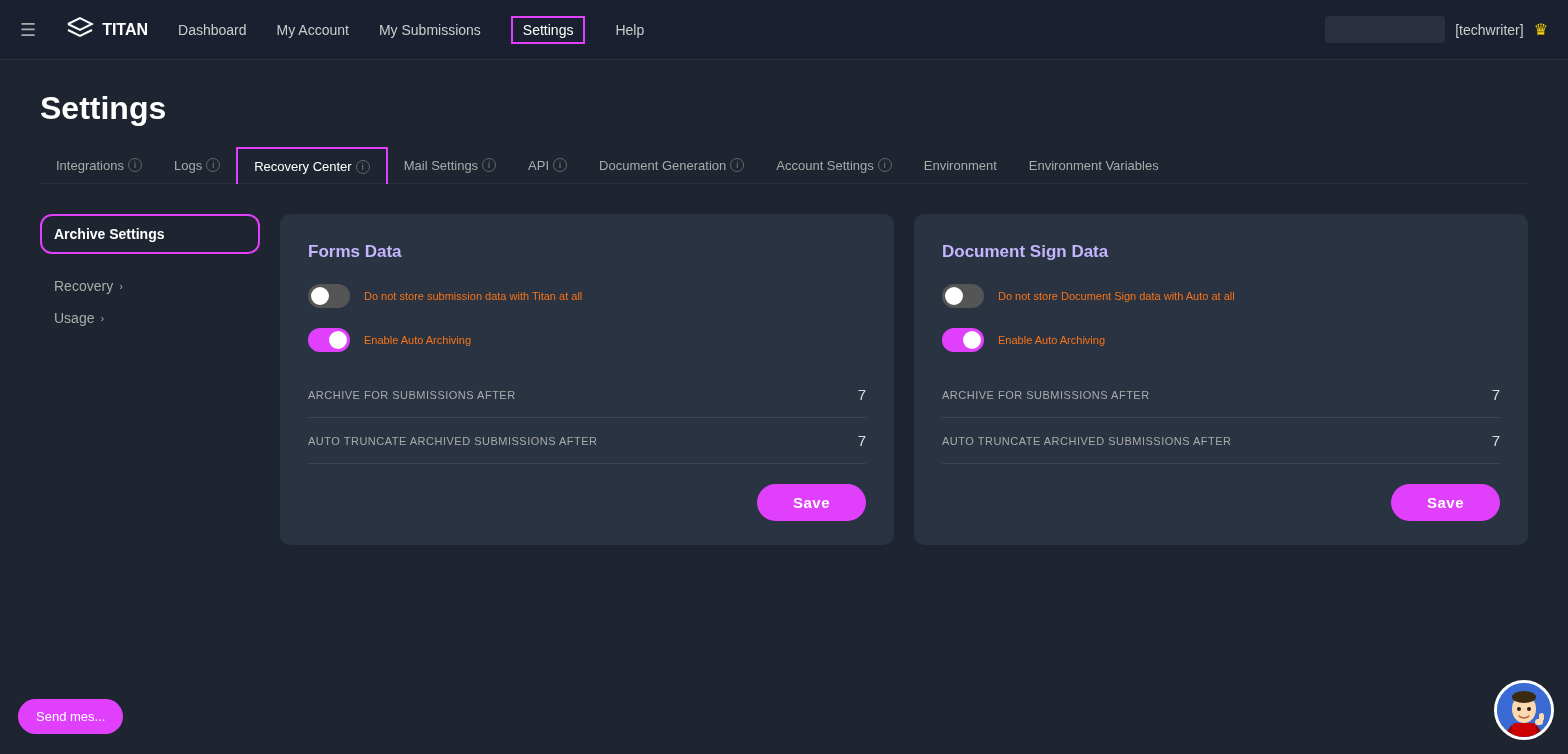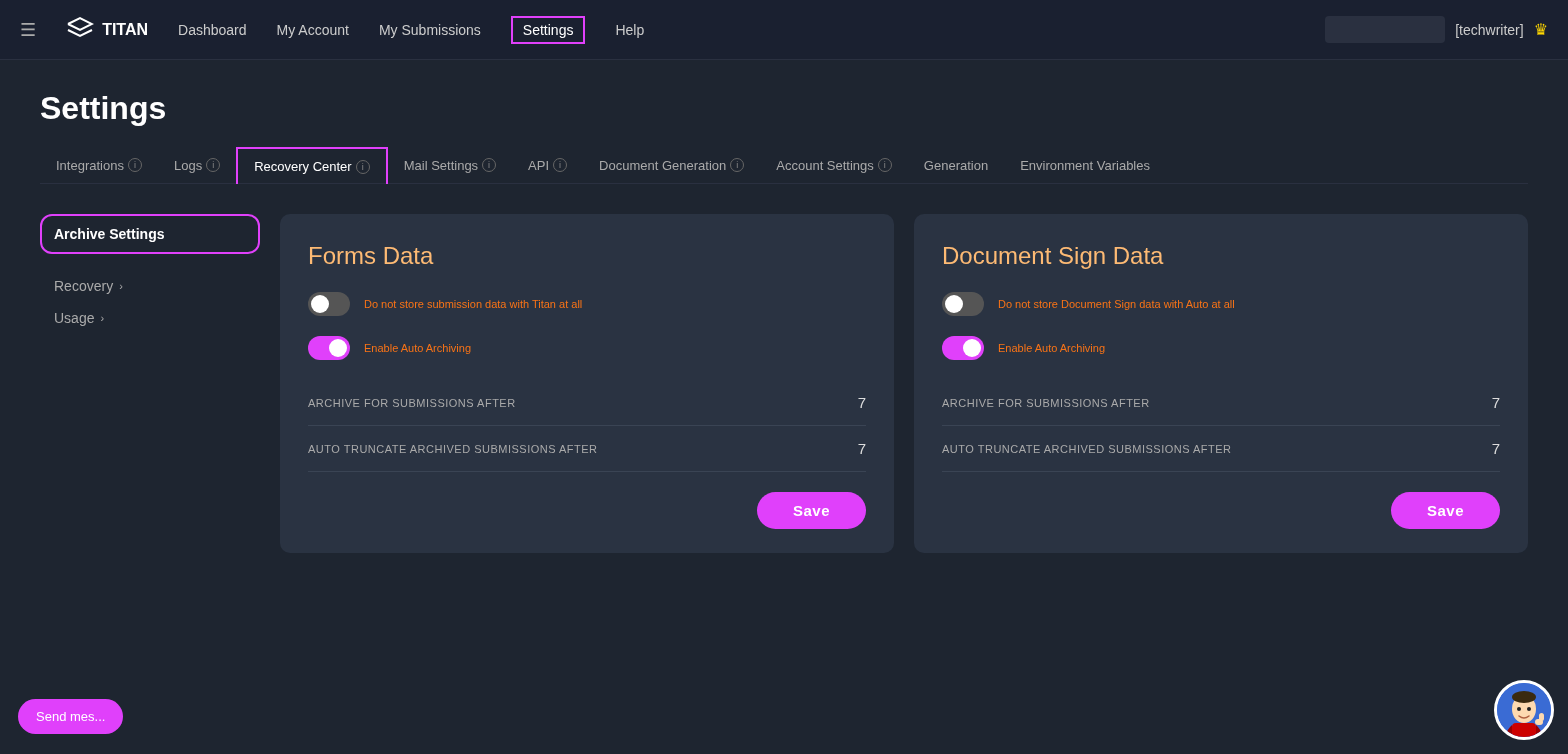--- a/index.html
+++ b/index.html
@@ -168,23 +168,23 @@
       display: flex;
       gap: 20px;
     }
     .card {
       flex: 1;
       background: #2a3342;
       border-radius: 10px;
       padding: 28px 28px 24px;
     }
     .card-title {
-      font-size: 24px;
-      font-weight: 400;
-      color: #fdba74;
+      font-size: 17px;
+      font-weight: 700;
+      color: #c4b5fd;
       margin-bottom: 22px;
     }
 
     
     .toggle-row {
       display: flex;
       align-items: center;
       gap: 14px;
       margin-bottom: 20px;
     }
@@ -350,21 +350,21 @@
     </div>
     <div class="tab-item">
       <span>Document Generation</span>
       <span class="tab-info">i</span>
     </div>
     <div class="tab-item">
       <span>Account Settings</span>
       <span class="tab-info">i</span>
     </div>
     <div class="tab-item">
-      <span>Generation</span>
+      <span>Environment</span>
     </div>
     <div class="tab-item">
       <span>Environment Variables</span>
     </div>
   </div>
 
   <div class="content-area">
 
     <div class="sidebar">
       <div class="sidebar-section">

